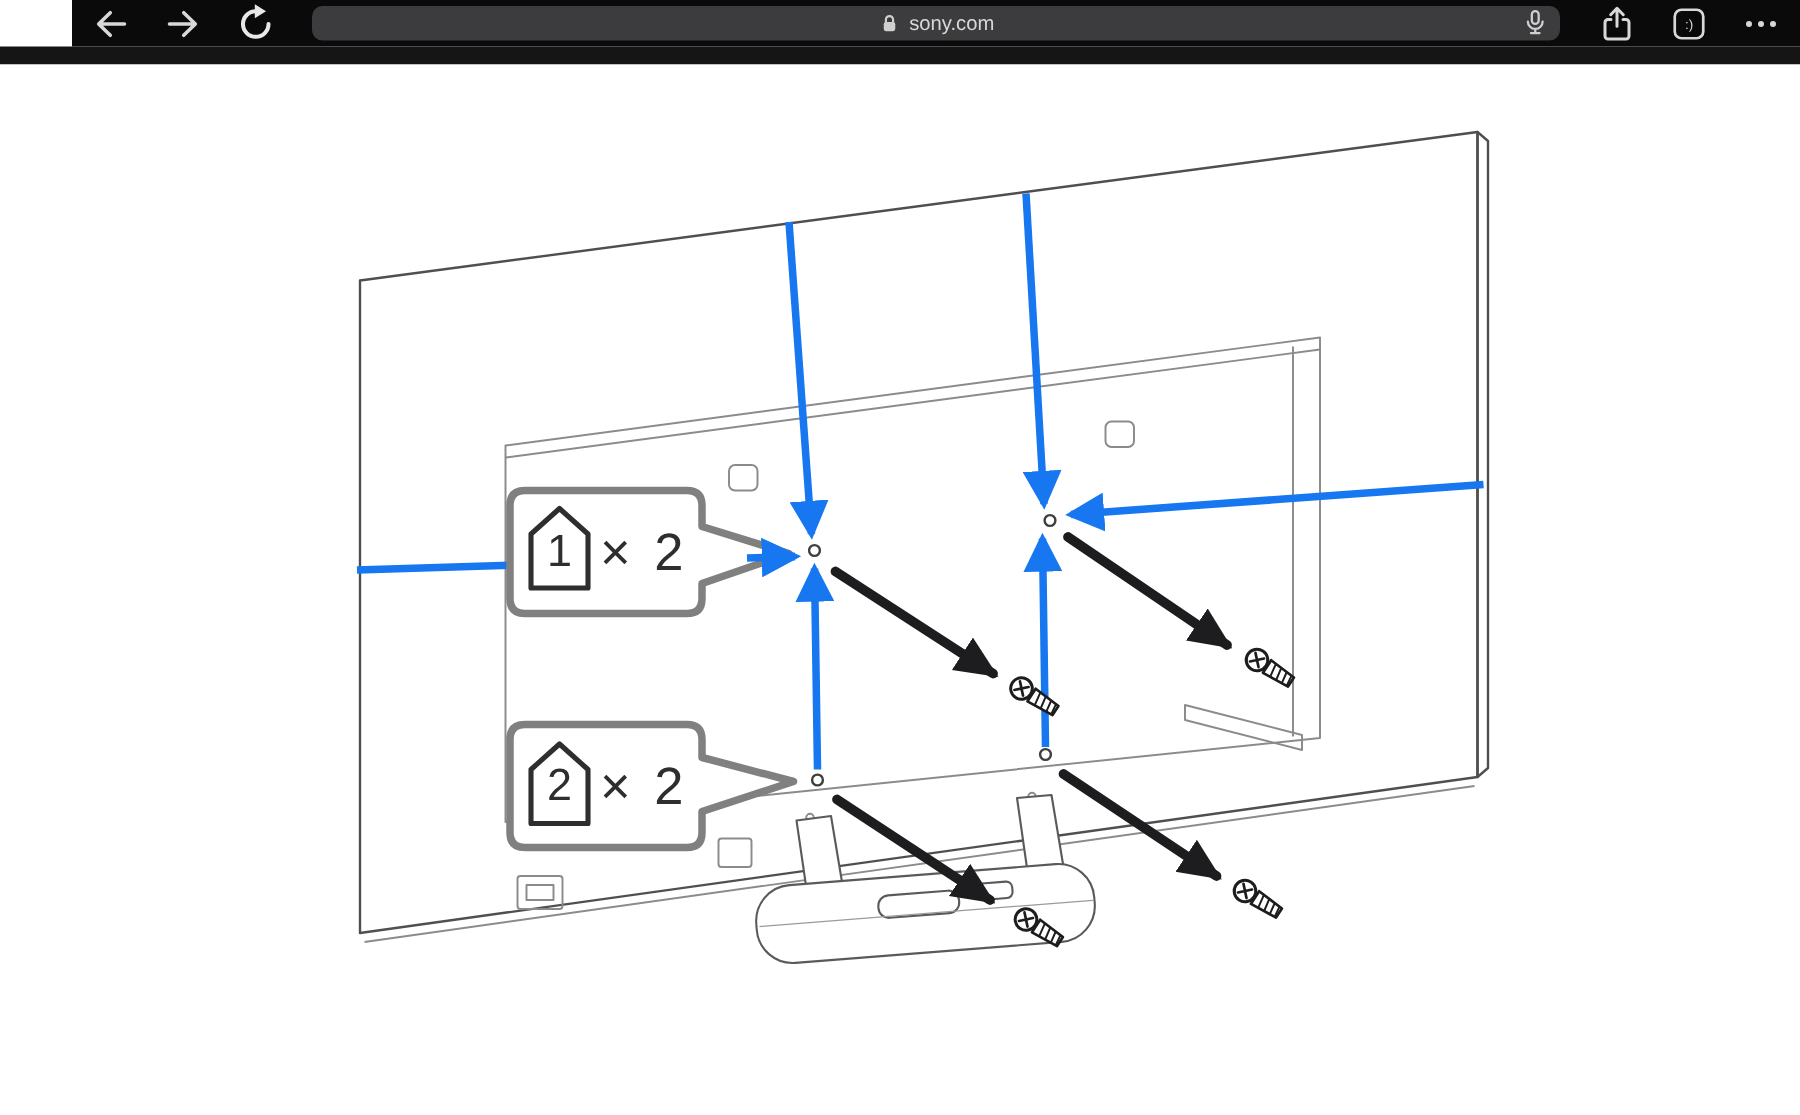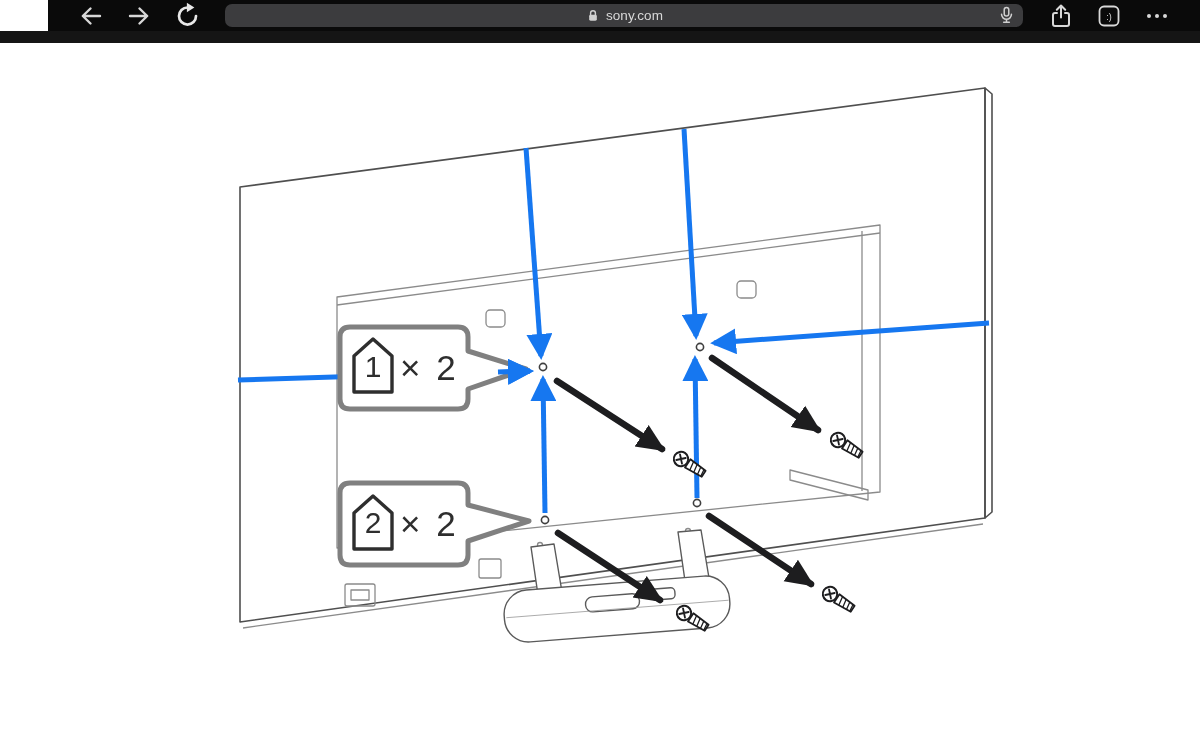--- a/index.html
+++ b/index.html
@@ -4,21 +4,21 @@
 <style>
   html,body{margin:0;padding:0;}
   body{
     width:1200px;height:743px;overflow:hidden;
     font-family:"Liberation Sans","DejaVu Sans",sans-serif;
     background:var(--page_bg,#ffffff);
   }
   
   .chrome{
     height:31px;background:var(--chrome_bg,#0a0a0a);
-    display:flex;align-items:center;box-sizing:border-box;padding:0 19px;margin-left:48px;
+    display:flex;align-items:center;box-sizing:border-box;padding:0 2px;margin-left:48px;
   }
   .nav-btn{
     width:48px;height:31px;display:flex;align-items:center;justify-content:center;
     cursor:pointer;flex:0 0 auto;
   }
   .url-bar{
     flex:1 1 auto;height:23px;margin:0 14px;
     background:var(--urlbar_bg,#3c3c3e);border-radius:7px;
     display:flex;align-items:center;justify-content:center;
     position:relative;color:var(--urlbar_text,#d8d8d8);font-size:13.5px;

